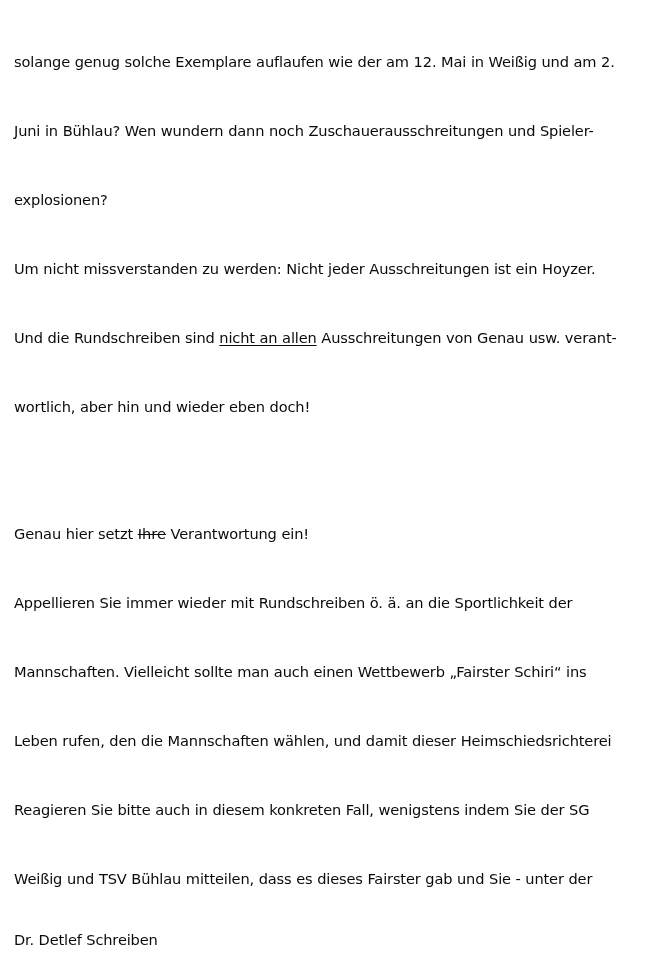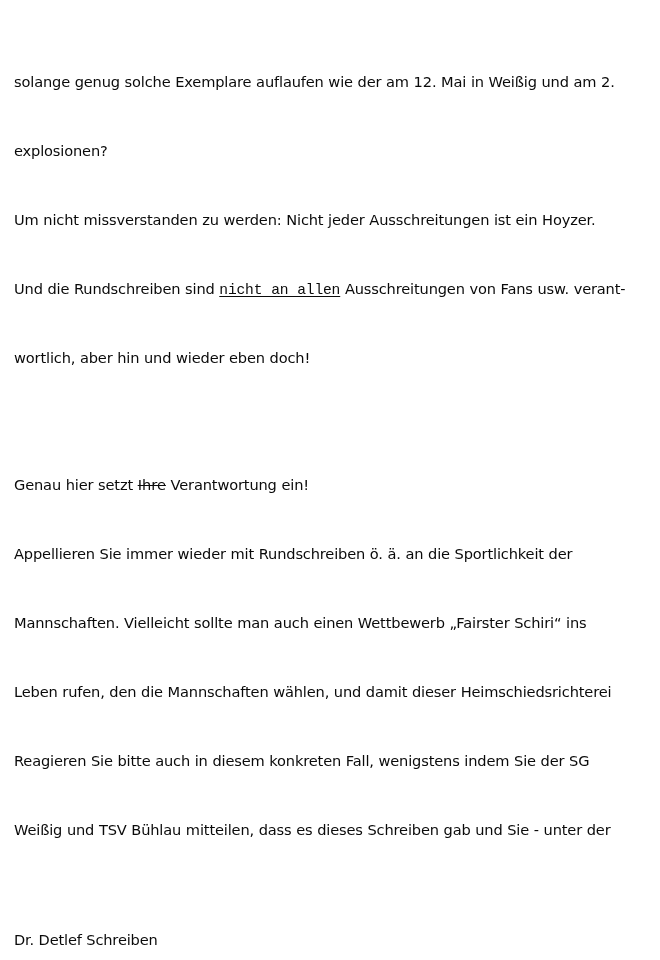--- a/index.html
+++ b/index.html
@@ -14,42 +14,41 @@
     overflow: hidden;
     font-family: "DejaVu Sans", sans-serif;
     color: #000000;
   }
   .page {
     position: relative;
     width: 660px;
     height: 960px;
     background: #ffffff;
     box-sizing: border-box;
-    padding: 24px 12px 0 14px;
+    padding: 4px 12px 0 14px;
   }
   .block {
     font-size: 14.6px;
     line-height: 23px;
     letter-spacing: -0.15px;
     word-spacing: 0.2px;
     color: #0a0a0a;
     white-space: pre-wrap;
   }
   .block.gap-before {
     margin-top: 12px;
   }
   .line {
     display: block;
     height: 23px;
     white-space: pre;
   }
   .u {
     text-decoration: underline;
     text-underline-offset: 2px;
-    font-family: Liberation Mono, monospace;
   }
   .strike-bold {
     font-weight: 400;
     text-decoration: line-through;
     letter-spacing: 0px;
   }
   .sig {
     position: absolute;
     left: 14px;
     top: 928px;
@@ -60,33 +59,34 @@
     white-space: pre;
   }
 </style>
 </head>
 <body>
 
 <div class="page">
 
   <div class="block">
     <span class="line">solange genug solche Exemplare auflaufen wie der am 12. Mai in Weißig und am 2.</span>
+    <span class="line">Juni in Bühlau? Wen wundern dann noch Zuschauerausschreitungen und Spieler-</span>
     <span class="line">explosionen?</span>
     <span class="line">Um nicht missverstanden zu werden: Nicht jeder Ausschreitungen ist ein Hoyzer.</span>
-    <span class="line"><span>Und die Rundschreiben sind </span><span class="u">nicht an allen</span><span> Ausschreitungen von Fans usw. verant-</span></span>
+    <span class="line"><span>Und die Rundschreiben sind </span><span class="u">nicht an allen</span><span> Ausschreitungen von Genau usw. verant-</span></span>
     <span class="line">wortlich, aber hin und wieder eben doch!</span>
   </div>
 
   <div class="block gap-before">
     <span class="line"><span>Genau hier setzt </span><span class="strike-bold">Ihre</span><span> Verantwortung ein!</span></span>
     <span class="line">Appellieren Sie immer wieder mit Rundschreiben ö. ä. an die Sportlichkeit der</span>
     <span class="line">Mannschaften. Vielleicht sollte man auch einen Wettbewerb „Fairster Schiri“ ins</span>
     <span class="line">Leben rufen, den die Mannschaften wählen, und damit dieser Heimschiedsrichterei</span>
     <span class="line">Reagieren Sie bitte auch in diesem konkreten Fall, wenigstens indem Sie der SG</span>
-    <span class="line">Weißig und TSV Bühlau mitteilen, dass es dieses Schreiben gab und Sie - unter der</span>
+    <span class="line">Weißig und TSV Bühlau mitteilen, dass es dieses Fairster gab und Sie - unter der</span>
     
     
     
     
     
     
     
     
   </div>
 

